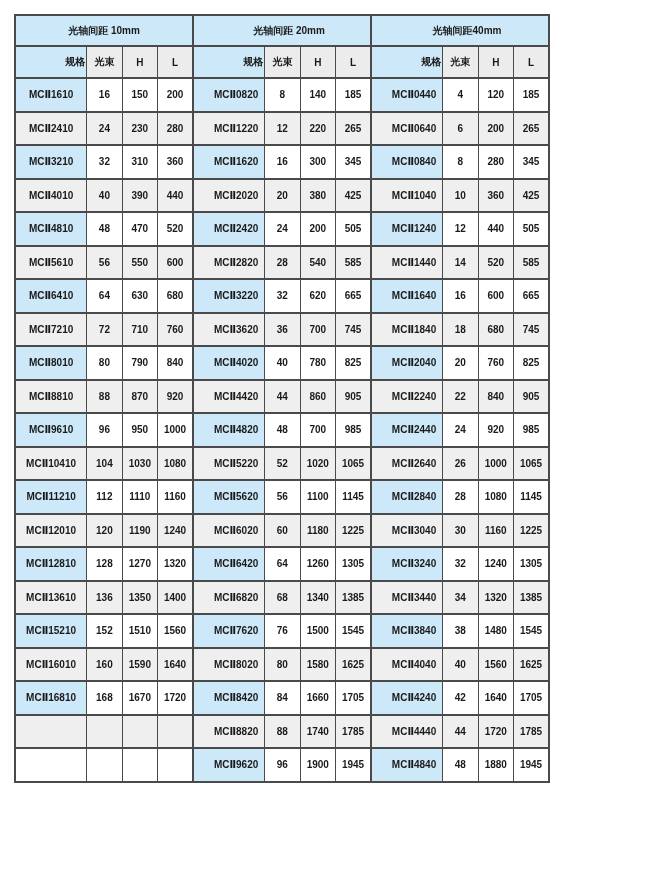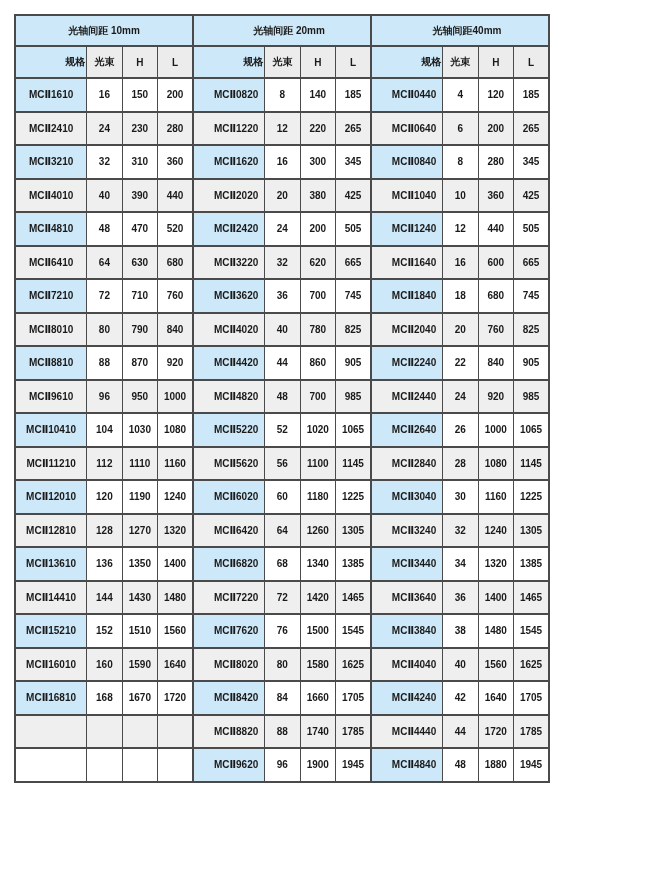--- a/index.html
+++ b/index.html
@@ -143,20 +143,34 @@
         <td class="gsep spec">MCⅡ2420</td>
         <td>24</td>
         <td>200</td>
         <td>505</td>
         <td class="gsep spec">MCⅡ1240</td>
         <td>12</td>
         <td>440</td>
         <td>505</td>
       </tr>
       <tr>
+        <td class="spec">MCⅡ5610</td>
+        <td>56</td>
+        <td>550</td>
+        <td>600</td>
+        <td class="gsep spec">MCⅡ2820</td>
+        <td>28</td>
+        <td>540</td>
+        <td>585</td>
+        <td class="gsep spec">MCⅡ1440</td>
+        <td>14</td>
+        <td>520</td>
+        <td>585</td>
+      </tr>
+      <tr>
         <td class="spec">MCⅡ6410</td>
         <td>64</td>
         <td>630</td>
         <td>680</td>
         <td class="gsep spec">MCⅡ3220</td>
         <td>32</td>
         <td>620</td>
         <td>665</td>
         <td class="gsep spec">MCⅡ1640</td>
         <td>16</td>
@@ -283,34 +297,20 @@
         <td class="gsep spec">MCⅡ6820</td>
         <td>68</td>
         <td>1340</td>
         <td>1385</td>
         <td class="gsep spec">MCⅡ3440</td>
         <td>34</td>
         <td>1320</td>
         <td>1385</td>
       </tr>
       <tr>
-        <td class="spec">MCⅡ14410</td>
-        <td>144</td>
-        <td>1430</td>
-        <td>1480</td>
-        <td class="gsep spec">MCⅡ7220</td>
-        <td>72</td>
-        <td>1420</td>
-        <td>1465</td>
-        <td class="gsep spec">MCⅡ3640</td>
-        <td>36</td>
-        <td>1400</td>
-        <td>1465</td>
-      </tr>
-      <tr>
         <td class="spec">MCⅡ15210</td>
         <td>152</td>
         <td>1510</td>
         <td>1560</td>
         <td class="gsep spec">MCⅡ7620</td>
         <td>76</td>
         <td>1500</td>
         <td>1545</td>
         <td class="gsep spec">MCⅡ3840</td>
         <td>38</td>

